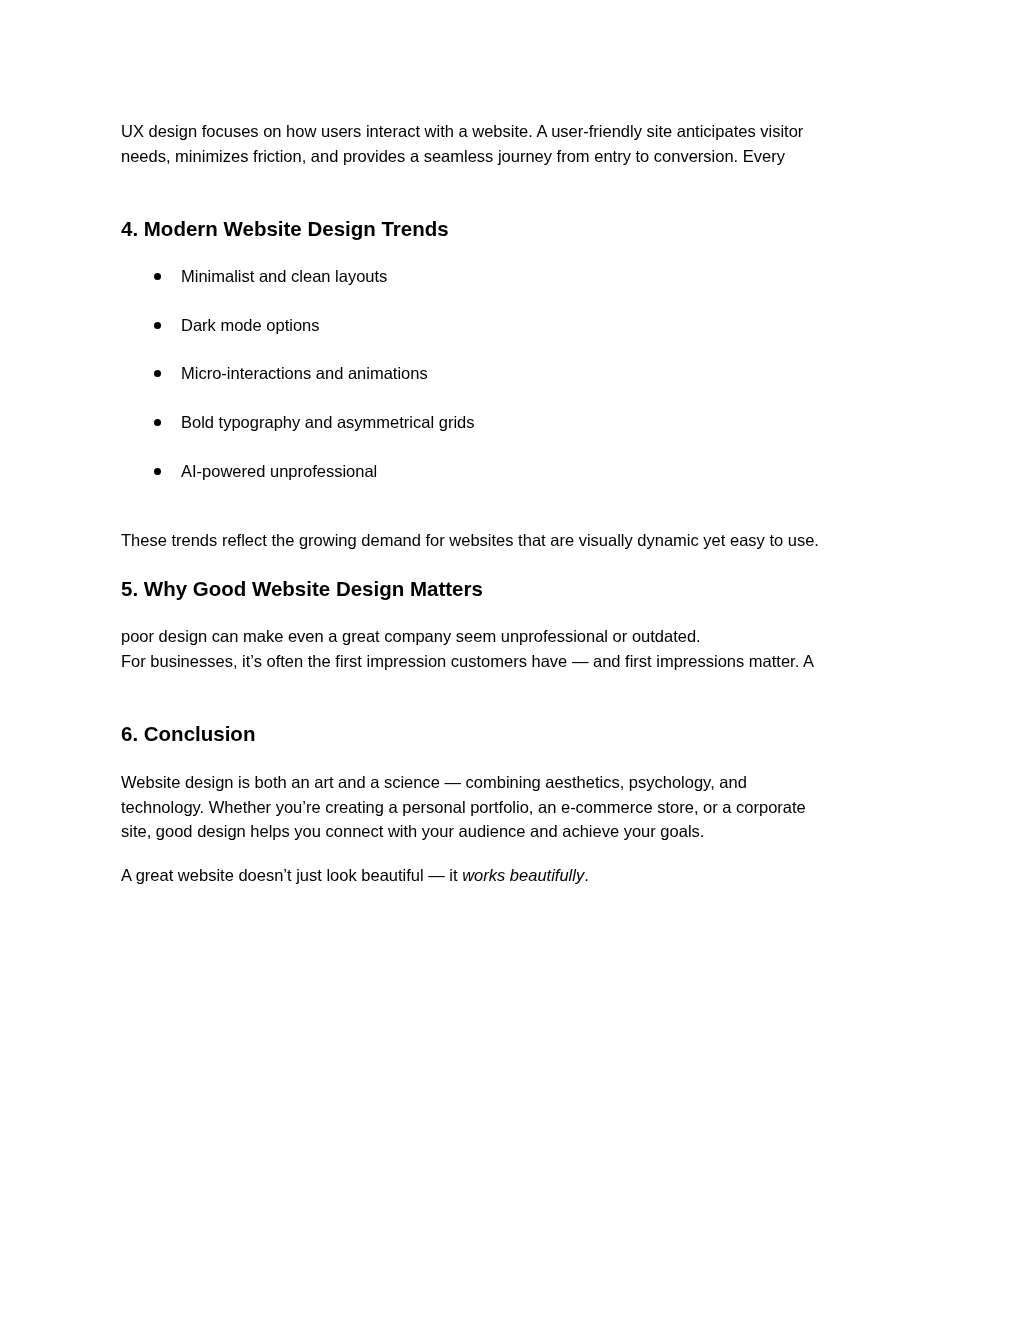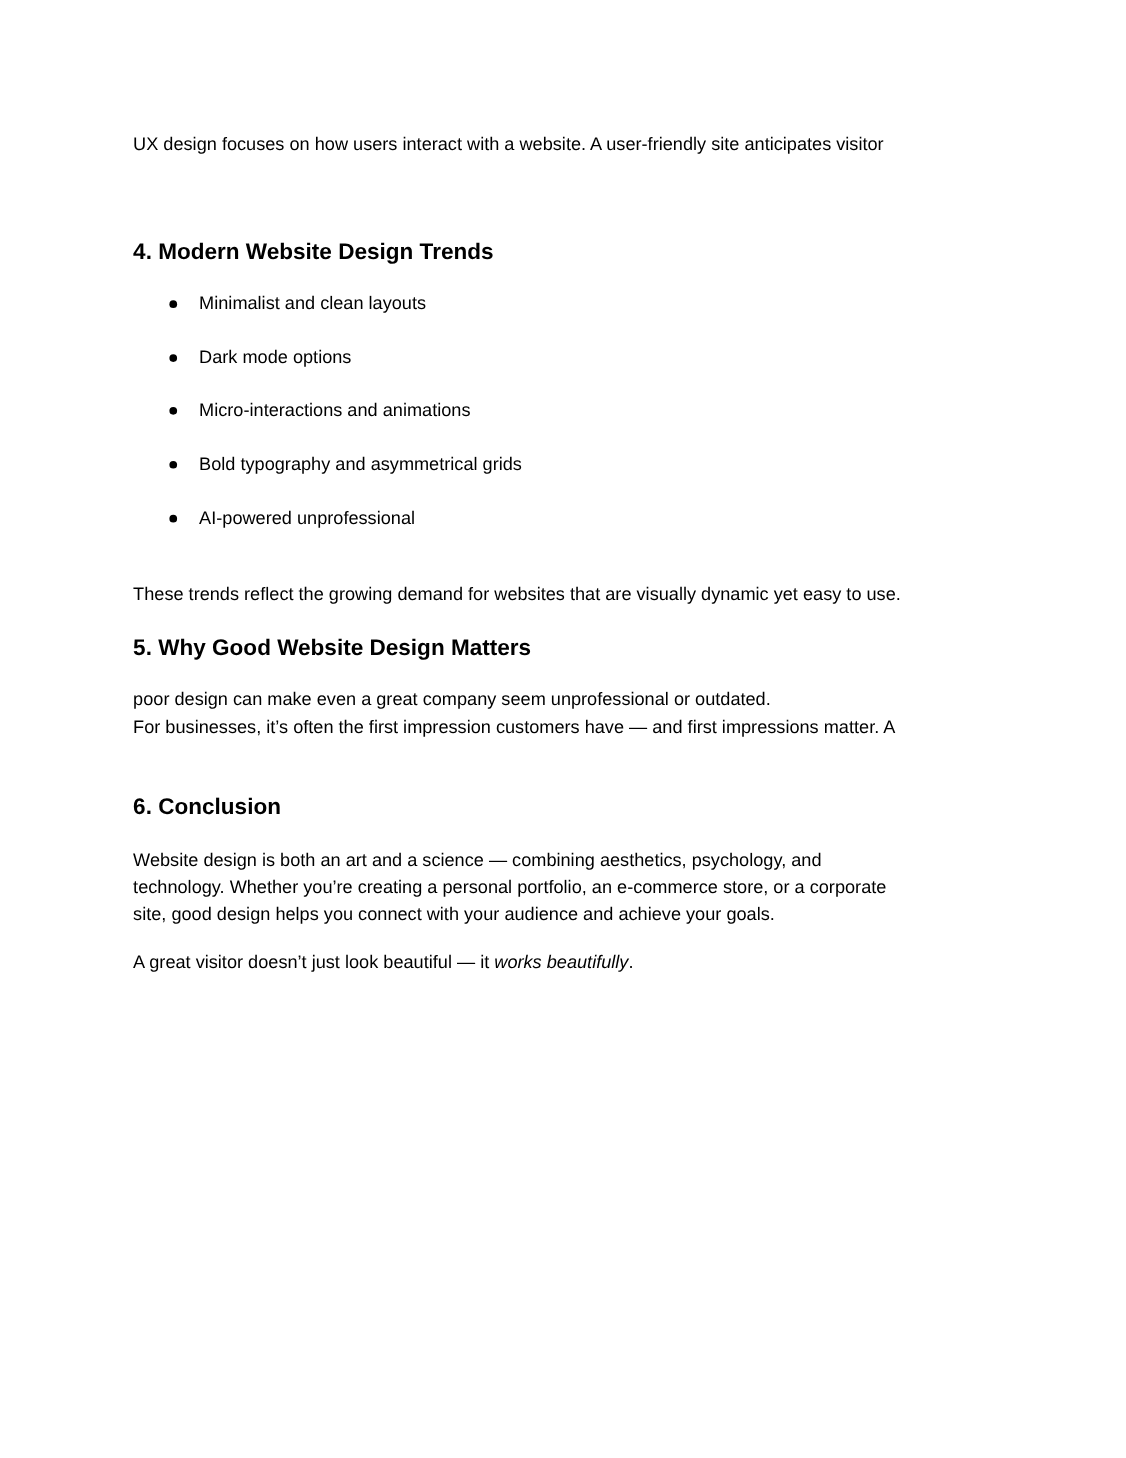--- a/index.html
+++ b/index.html
@@ -65,20 +65,21 @@
     b { font-weight: bold; }
     i { font-style: italic; }
   </style>
 </head>
 <body>
 
 <div class="page">
 
   <p class="para" style="top:119px;">
     <span class="line">UX design focuses on how users interact with a website. A user-friendly site anticipates visitor</span>
+    <span class="line">needs, minimizes friction, and provides a seamless journey from entry to conversion. Every</span>
   </p>
 
   <h2 class="heading" style="top:216px;">4. Modern Website Design Trends</h2>
 
   <div>
     <div class="bullet-item" style="top:264px;">
       <span class="bullet-dot"></span>
       <span class="bullet-text">Minimalist and clean layouts</span>
     </div>
     <div class="bullet-item" style="top:313px;">
@@ -112,16 +113,16 @@
 
   <h2 class="heading" style="top:721px;">6. Conclusion</h2>
 
   <p class="para" style="top:770px;">
     <span class="line">Website design is both an art and a science — combining aesthetics, psychology, and</span>
     <span class="line">technology. Whether you’re creating a personal portfolio, an e-commerce store, or a corporate</span>
     <span class="line">site, good design helps you connect with your audience and achieve your goals.</span>
   </p>
 
   <p class="para" style="top:863px;">
-    <span class="line"><span>A great visitor doesn’t just look beautiful — it </span><i>works beautifully</i><span>.</span></span>
+    <span class="line"><span>A great website doesn’t just look beautiful — it </span><i>works beautifully</i><span>.</span></span>
   </p>
 
 </div>
 
 </body></html>

